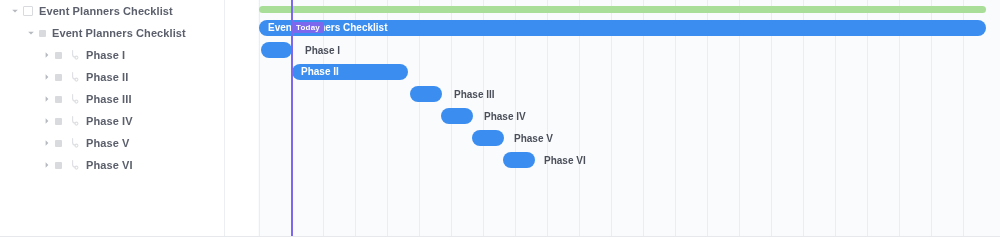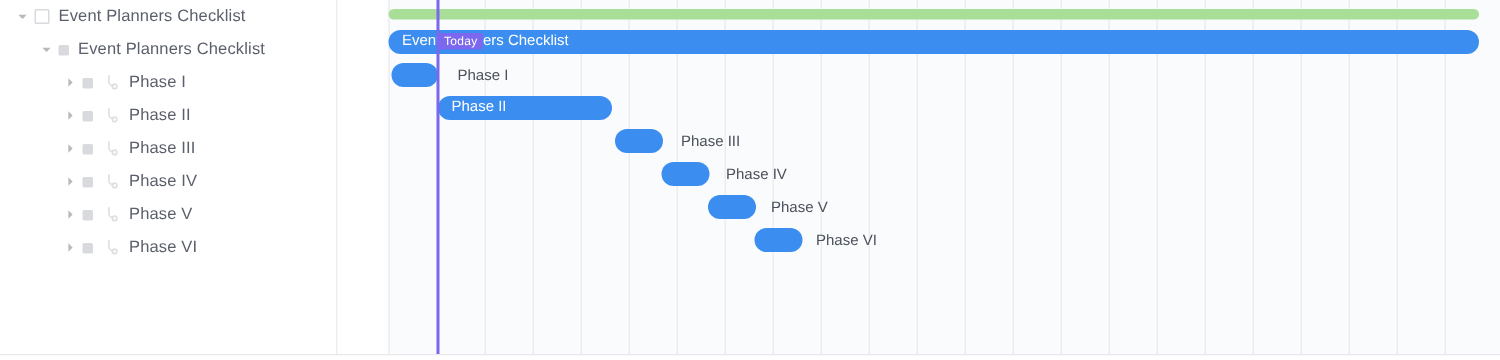--- a/index.html
+++ b/index.html
@@ -13,20 +13,21 @@
   }
 
   #app {
     position: relative;
     width: 1000px;
     height: 237px;
     overflow: hidden;
     background: #ffffff;
     border-bottom: 1px solid #e6e8ec;
     box-sizing: border-box;
+    font-weight: bold;
   }
 
   
   #sidebar {
     position: absolute;
     left: 0;
     top: 0;
     width: 225px;
     height: 237px;
     background: #ffffff;

